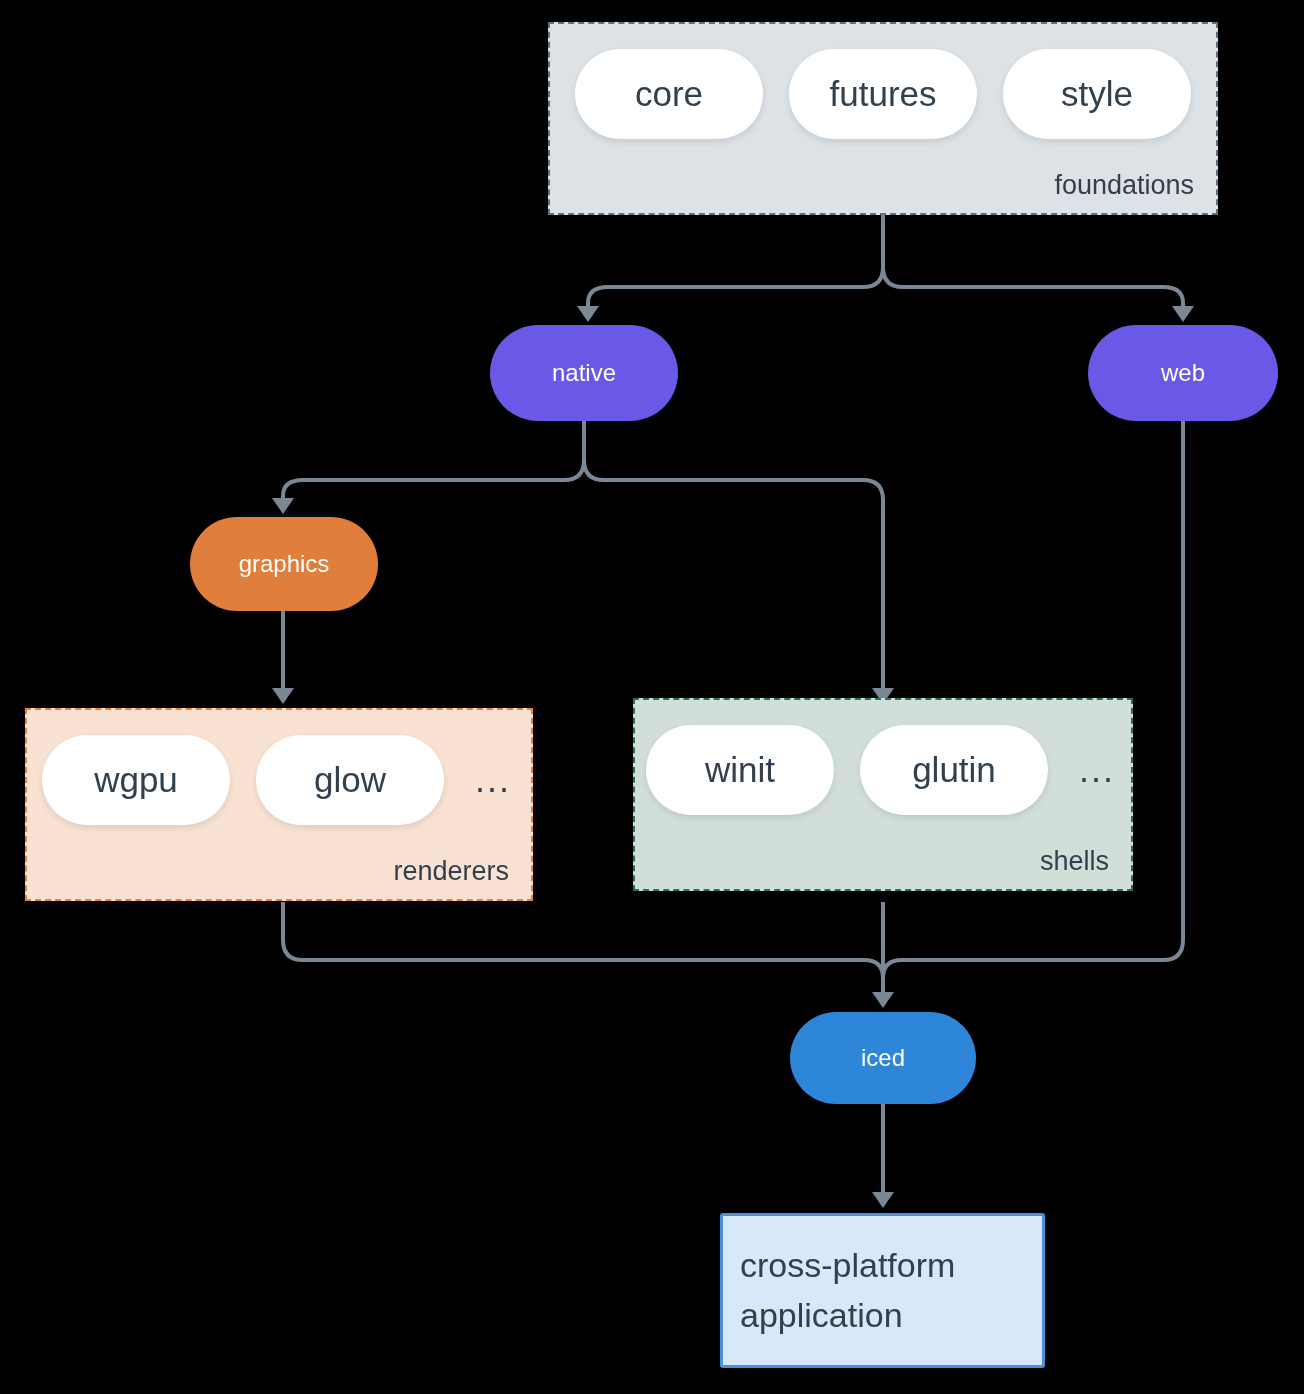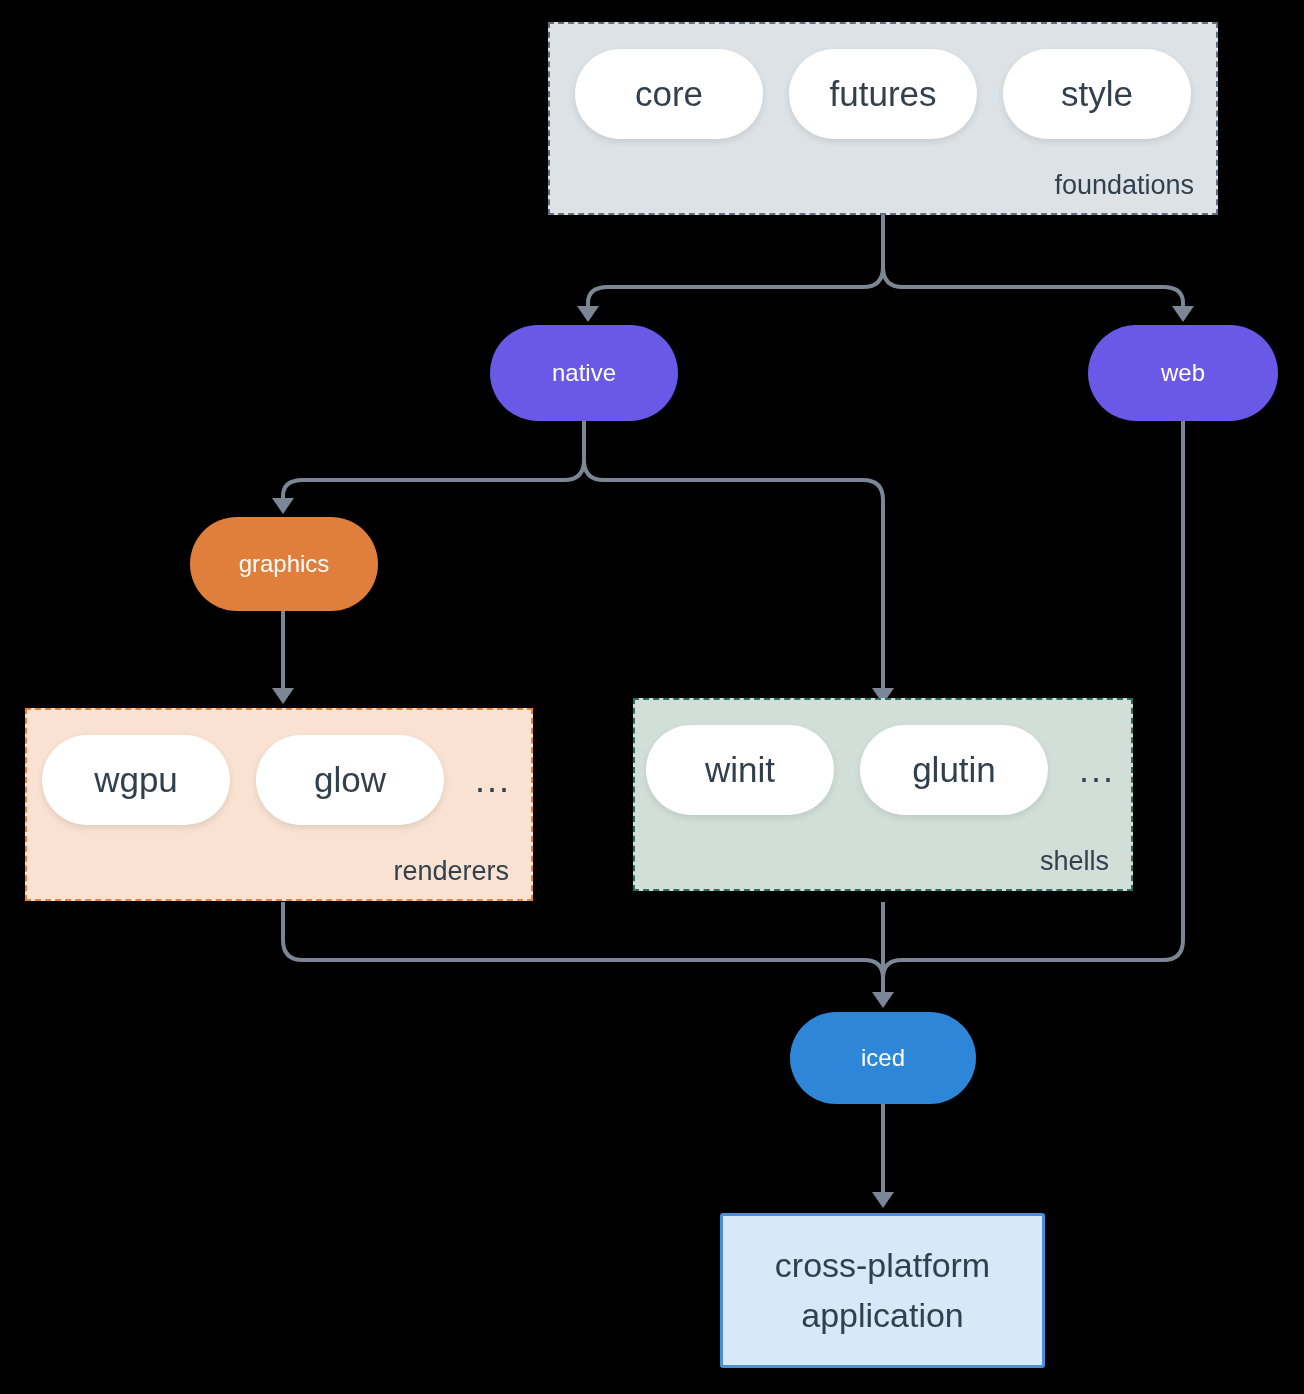--- a/index.html
+++ b/index.html
@@ -41,21 +41,21 @@
 
   .node{position:absolute;display:flex;align-items:center;justify-content:center;
         color:#ffffff;font-size:24px;border-radius:48px;}
   .node.native{left:490px;top:325px;width:188px;height:96px;background:var(--purple);}
   .node.web{left:1088px;top:325px;width:190px;height:96px;background:var(--purple);}
   .node.graphics{left:190px;top:517px;width:188px;height:94px;background:var(--orange);align-items:center;}
   .node.iced{left:790px;top:1012px;width:186px;height:92px;background:var(--blue);align-items:center;}
 
   .app-box{position:absolute;left:720px;top:1213px;width:325px;height:155px;box-sizing:border-box;
         background:var(--app-fill);border:3px solid var(--app-border);border-radius:3px;
-        display:flex;align-items:center;justify-content:center;text-align:center;
+        display:flex;align-items:center;justify-content:center;text-align:left;
         color:var(--pill-text);font-size:34px;line-height:1.45;padding:0 17px;}
 </style>
 </head>
 <body>
 
 <div class="canvas">
 
   <svg class="edges" viewBox="0 0 1304 1394">
 
     <path d="M 883 215 L 883 267 Q 883 287 863 287 L 608 287 Q 588 287 588 303 L 588 306"></path>

